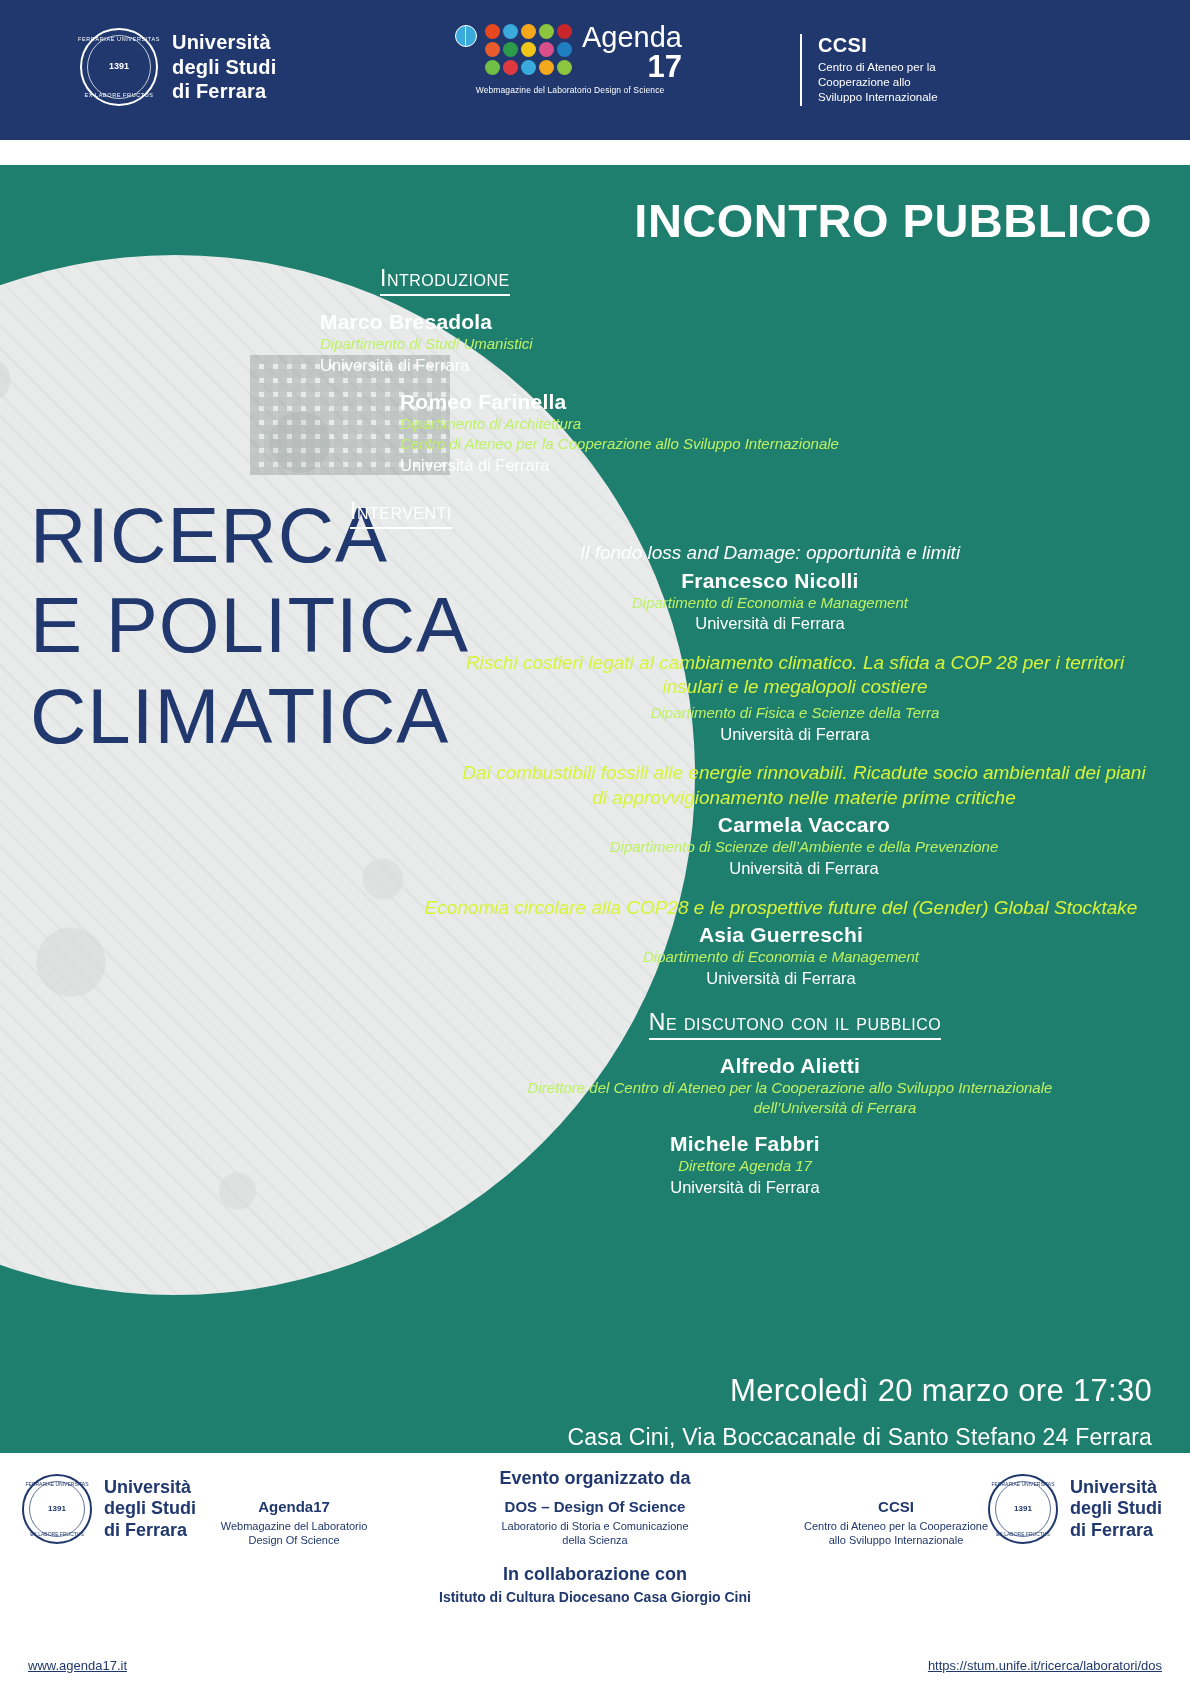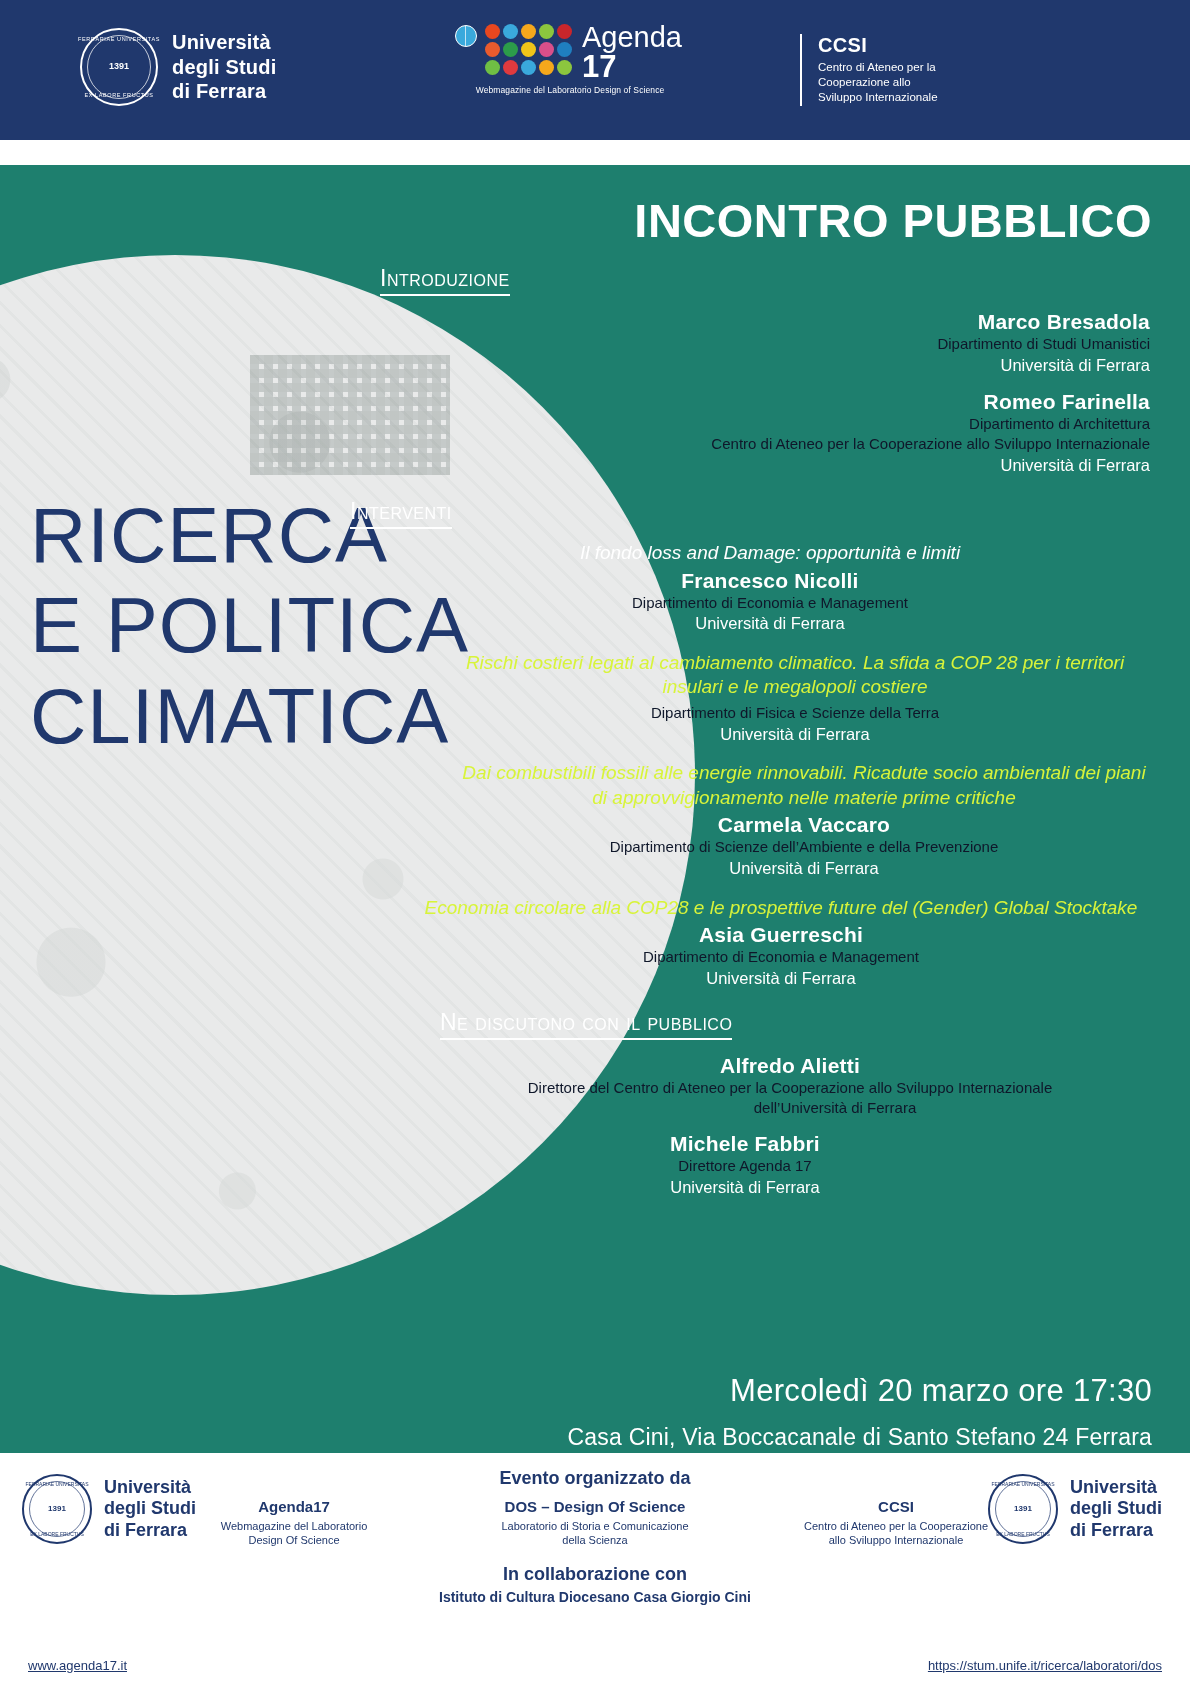--- a/index.html
+++ b/index.html
@@ -58,21 +58,21 @@
     background:#3aa9dc;border:1px solid #ffffff;margin-top:1px;flex:0 0 auto;
     position:relative;
   }
   .globe:after{
     content:"";position:absolute;left:9px;top:0;width:1px;height:20px;background:#fff;opacity:.7;
   }
   .agenda-word{
     color:#ffffff;font-size:29px;line-height:.95;text-align:left;font-weight:normal;
   }
   .agenda-17{
-    color:#ffffff;font-size:31px;font-weight:bold;line-height:.95;text-align:left;
+    color:#ffffff;font-size:31px;font-weight:bold;line-height:.95;text-align:right;
   }
   .agenda-sub{
     color:#ffffff;font-size:8.5px;margin-top:4px;letter-spacing:.1px;
   }
   .ccsi-block{
     position:absolute;left:800px;top:34px;padding-left:16px;border-left:2px solid #ffffff;
   }
   .ccsi-title{color:#fff;font-weight:bold;font-size:20px;letter-spacing:.3px;}
   .ccsi-sub{color:#fff;font-size:11.5px;line-height:1.32;margin-top:3px;}
 
@@ -128,29 +128,29 @@
   
   .program{position:absolute;left:430px;top:100px;width:720px;}
   .sec-head{
     color:#ffffff;font-size:23px;letter-spacing:.5px;
     border-bottom:2px solid #ffffff;display:inline-block;padding-bottom:2px;
     font-variant:small-caps;font-weight:normal;
   }
   .sec-intro{margin-left:-50px;}
   .item{margin-top:14px;text-align:center;}
   .speaker{color:#ffffff;font-size:21px;font-weight:bold;letter-spacing:.2px;}
-  .aff{color:#0f172a;font-size:15px;line-height:1.32;}
+  .aff{color:#bef264;font-size:15px;font-style:italic;line-height:1.32;}
   .uni{color:#ffffff;font-size:16.5px;line-height:1.35;}
   .talk{
     color:#d8f43a;font-size:19px;font-style:italic;line-height:1.3;margin-bottom:3px;
   }
   .talk.white{color:#ffffff;}
 
-  .r-intro{text-align:right;}
-  .center-head{text-decoration:underline;}
+  .r-intro{text-align:left;}
+  .center-head{text-align:center;text-decoration:underline;}
 
   
   .when{
     position:absolute;right:38px;bottom:66px;text-align:right;
     color:#ffffff;font-size:31px;letter-spacing:.3px;
   }
   .where{
     position:absolute;right:38px;bottom:24px;text-align:right;
     color:#ffffff;font-size:23px;letter-spacing:.2px;
   }

